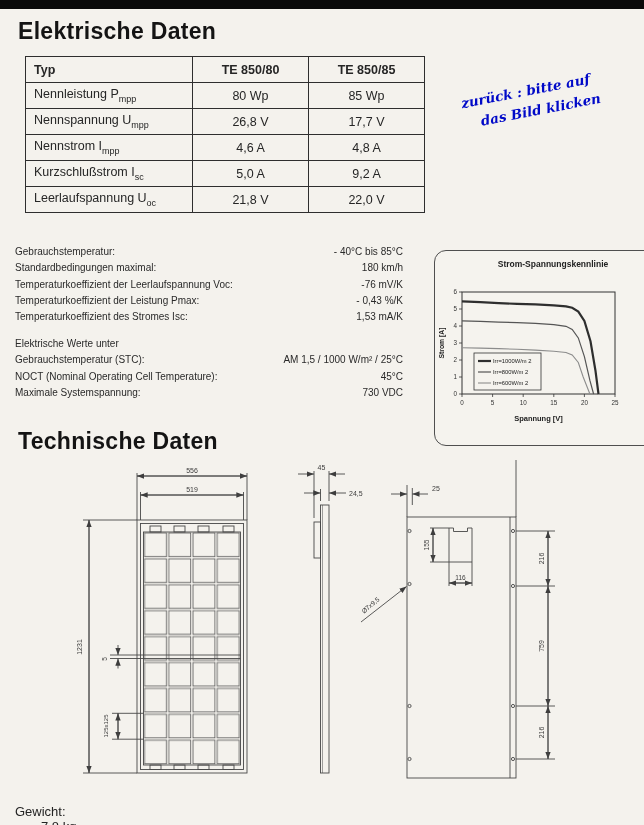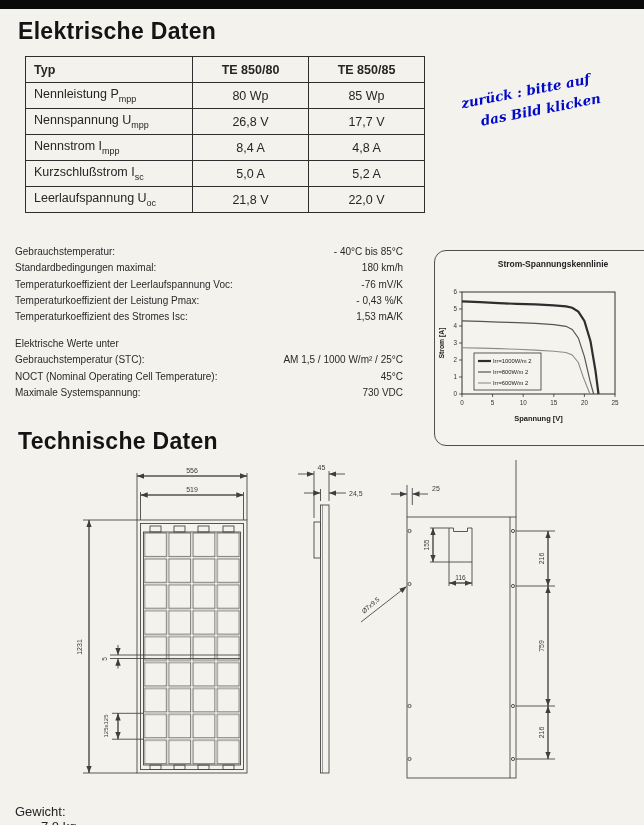--- a/index.html
+++ b/index.html
@@ -49,27 +49,27 @@
       <td class="val">80 Wp</td>
       <td class="val">85 Wp</td>
     </tr>
     <tr>
       <td class="param"><span>Nennspannung U</span><sub class="sb">mpp</sub></td>
       <td class="val">26,8 V</td>
       <td class="val">17,7 V</td>
     </tr>
     <tr>
       <td class="param"><span>Nennstrom I</span><sub class="sb">mpp</sub></td>
-      <td class="val">8,4 A</td>
+      <td class="val">4,6 A</td>
       <td class="val">4,8 A</td>
     </tr>
     <tr>
       <td class="param"><span>Kurzschlußstrom I</span><sub class="sb">sc</sub></td>
       <td class="val">5,0 A</td>
-      <td class="val">5,2 A</td>
+      <td class="val">9,2 A</td>
     </tr>
     <tr>
       <td class="param"><span>Leerlaufspannung U</span><sub class="sb">oc</sub></td>
       <td class="val">21,8 V</td>
       <td class="val">22,0 V</td>
     </tr>
   </tbody>
     </table>
 
   <div class="abs note" style="left:462px;top:80px;">

